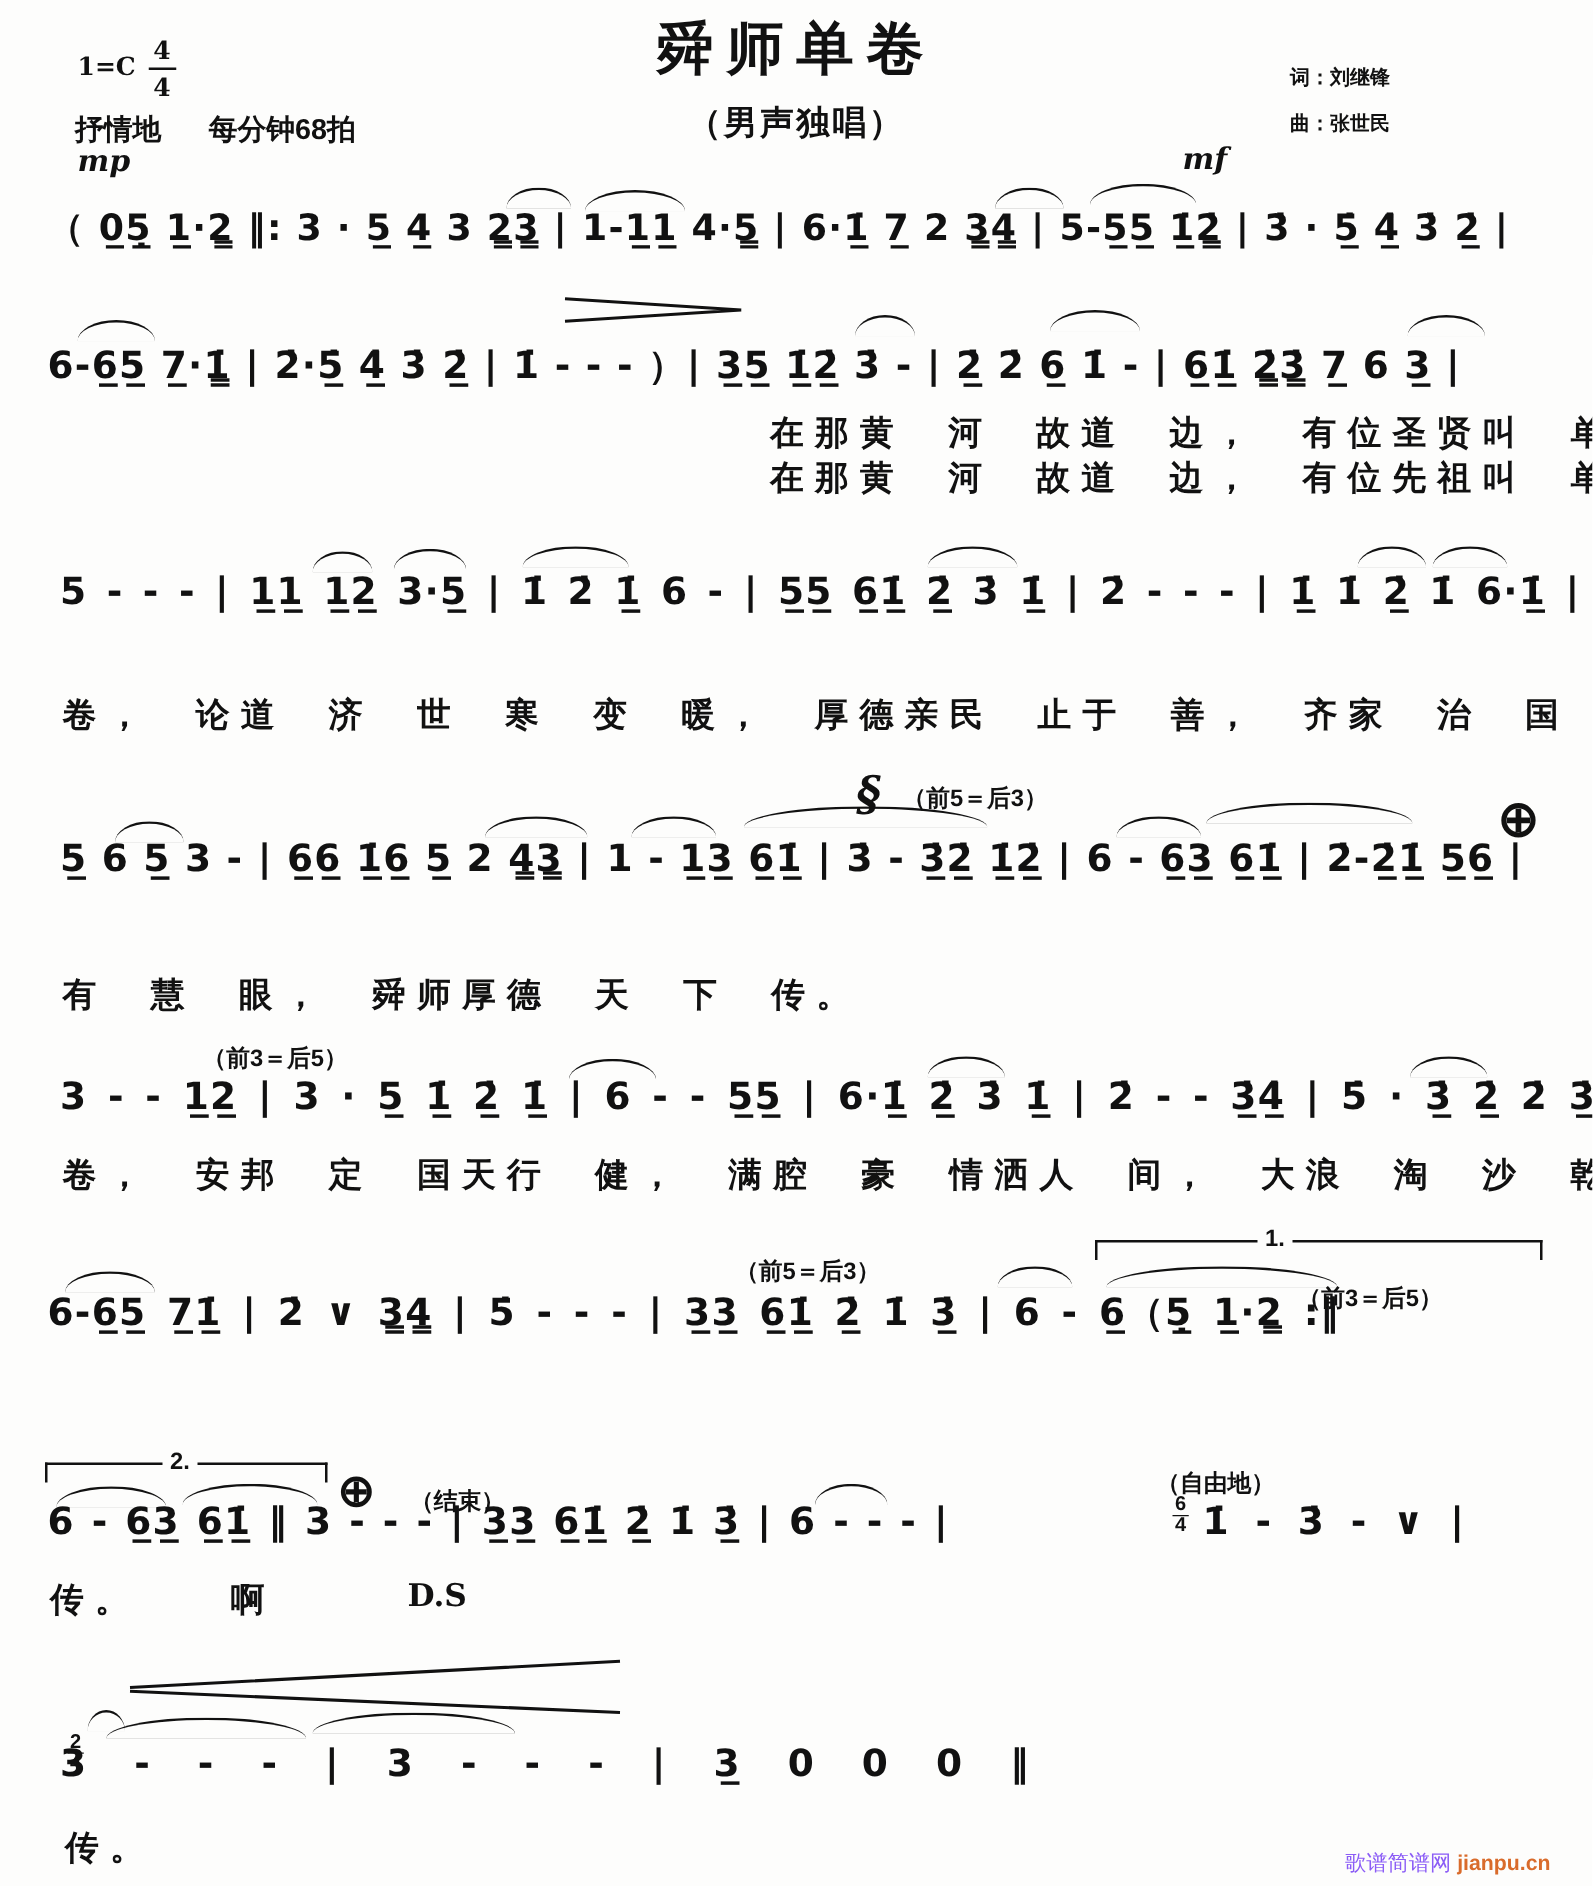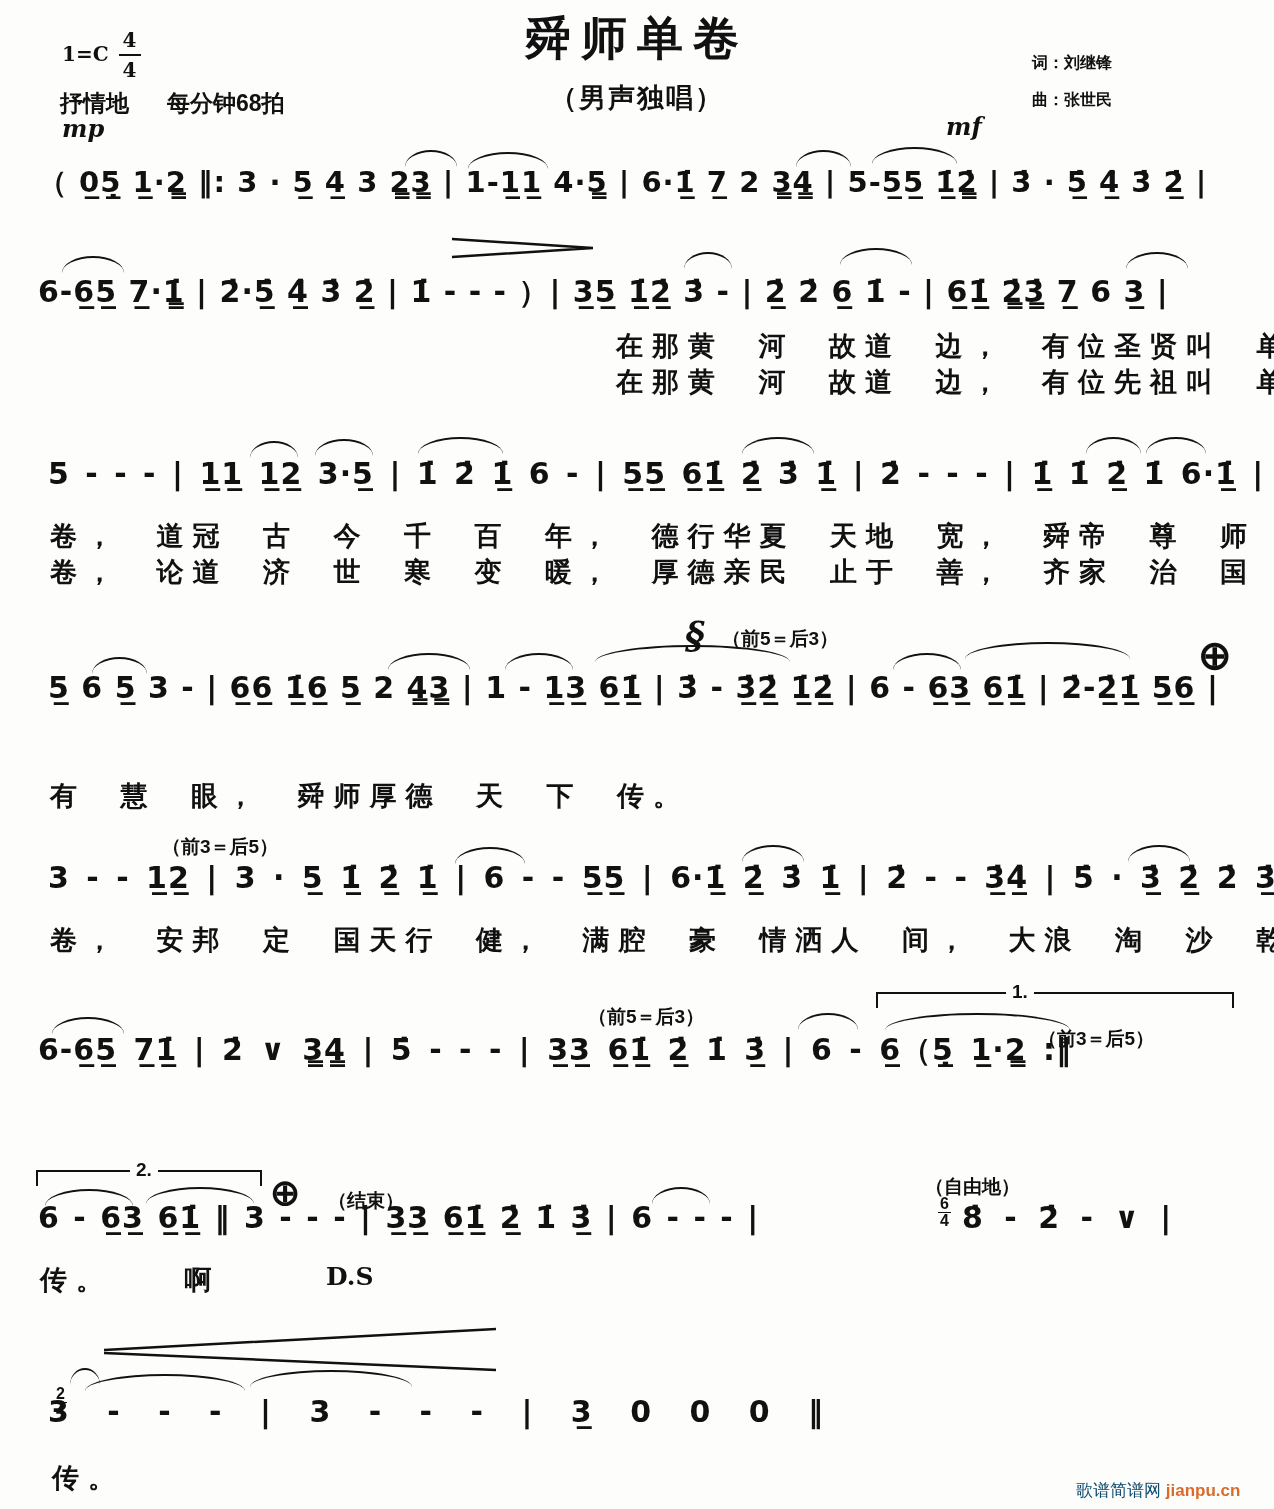--- a/index.html
+++ b/index.html
@@ -33,21 +33,21 @@
   .coda{position:absolute;font-size:40px;font-weight:700;}
   .arc{position:absolute;height:15px;border-top:2.5px solid #111;
        border-radius:50% 50% 0 0 / 100% 100% 0 0;}
   .volta{position:absolute;height:14px;border-top:2.5px solid #111;
          border-left:2.5px solid #111;border-right:2.5px solid #111;}
   .volta-label{position:absolute;top:-13px;background:#fdfdfc;padding:0 6px;
                font-size:19px;font-weight:700;}
   .ds{position:absolute;font-size:25px;font-weight:700;font-family:"DejaVu Serif",serif;}
   .hairpin{position:absolute;}
   .watermark{position:absolute;left:1076px;top:1479px;font-size:17px;}
-  .wm-site{color:#0c4a6e;}
+  .wm-site{color:#8b5cf6;}
   .wm-url{color:#d96b2b;font-weight:700;}
 </style>
 </head>
 <body>
 
 <div class="page">
 
   <div class="title">舜师单卷</div>
   <div class="subtitle">（男声独唱）</div>
   <div class="keysig">
@@ -80,21 +80,20 @@
   <div class="lyric" style="left:616px;top:328px">在那黄 河 故道 边， 有位圣贤叫 单</div>
   <div class="lyric" style="left:616px;top:364px">在那黄 河 故道 边， 有位先祖叫 单</div>
 
   <div class="arc" style="left:250px;top:441px;width:48px"></div>
   <div class="arc" style="left:315px;top:439px;width:58px"></div>
   <div class="arc" style="left:418px;top:437px;width:85px"></div>
   <div class="arc" style="left:742px;top:437px;width:72px"></div>
   <div class="arc" style="left:1086px;top:437px;width:55px"></div>
   <div class="arc" style="left:1146px;top:437px;width:60px"></div>
   <div class="notation" style="left:48px;top:456px;word-spacing:4px">5 - - - | 1̲1̲ 1̲2̲ 3·5̲ | 1̇ 2̇ 1̲̇ 6 - | 5̲5̲ 6̲1̲̇ 2̲̇ 3̇ 1̲̇ | 2̇ - - - | 1̲̇ 1̇ 2̲̇ 1̇ 6·1̲̇ |</div>
-  <div class="lyric" style="left:50px;top:518px">卷， 道冠 古 今 千 百 年， 德行华夏 天地 宽， 舜帝 尊 师</div>
   <div class="lyric" style="left:50px;top:554px">卷， 论道 济 世 寒 变 暖， 厚德亲民 止于 善， 齐家 治 国</div>
 
   <span class="segno" style="left:685px;top:612px">§</span>
   <div class="ann" style="left:722px;top:626px">（前5＝后3）</div>
   <span class="coda" style="left:1198px;top:632px">⊕</span>
   <div class="arc" style="left:92px;top:657px;width:55px"></div>
   <div class="arc" style="left:388px;top:653px;width:82px"></div>
   <div class="arc" style="left:505px;top:653px;width:68px"></div>
   <div class="arc" style="left:595px;top:645px;width:195px"></div>
   <div class="arc" style="left:893px;top:653px;width:68px"></div>
@@ -126,21 +125,21 @@
   <div class="ann" style="left:328px;top:1188px">（结束）</div>
   <div class="ann" style="left:925px;top:1174px">（自由地）</div>
   <div class="arc" style="left:45px;top:1189px;width:88px"></div>
   <div class="arc" style="left:146px;top:1187px;width:108px"></div>
   <div class="arc" style="left:652px;top:1187px;width:58px"></div>
   <div class="notation" style="left:38px;top:1200px;word-spacing:2px">6 - 6̲3̲ 6̲1̲̇ ‖ 3 - - - | 3̲3̲ 6̲1̲̇ 2̲̇ 1̇ 3̲̇ | 6 - - - |</div>
   <div class="meter small" style="left:928px;top:1196px">
     <span class="num">6</span>
       <span class="den">4</span>
   </div>
-  <div class="notation" style="left:962px;top:1200px;word-spacing:9px">8̇ - 2̇ - ∨ |</div>
+  <div class="notation" style="left:962px;top:1200px;word-spacing:9px">1̇ - 3̇ - ∨ |</div>
   <div class="lyric" style="left:40px;top:1262px;word-spacing:56px">传。 啊</div>
   <div class="ds" style="left:326px;top:1262px">D.S</div>
 
   <svg class="hairpin" style="left:100px;top:1326px" width="400" height="46">
     <path d="M4,24 L396,3 M4,27 L396,44" stroke="#111" stroke-width="2.5" fill="none"></path>
   </svg>
   <div class="meter small" style="left:44px;top:1386px">
     <span class="num">2</span>
       <span class="den">4</span>
   </div>

